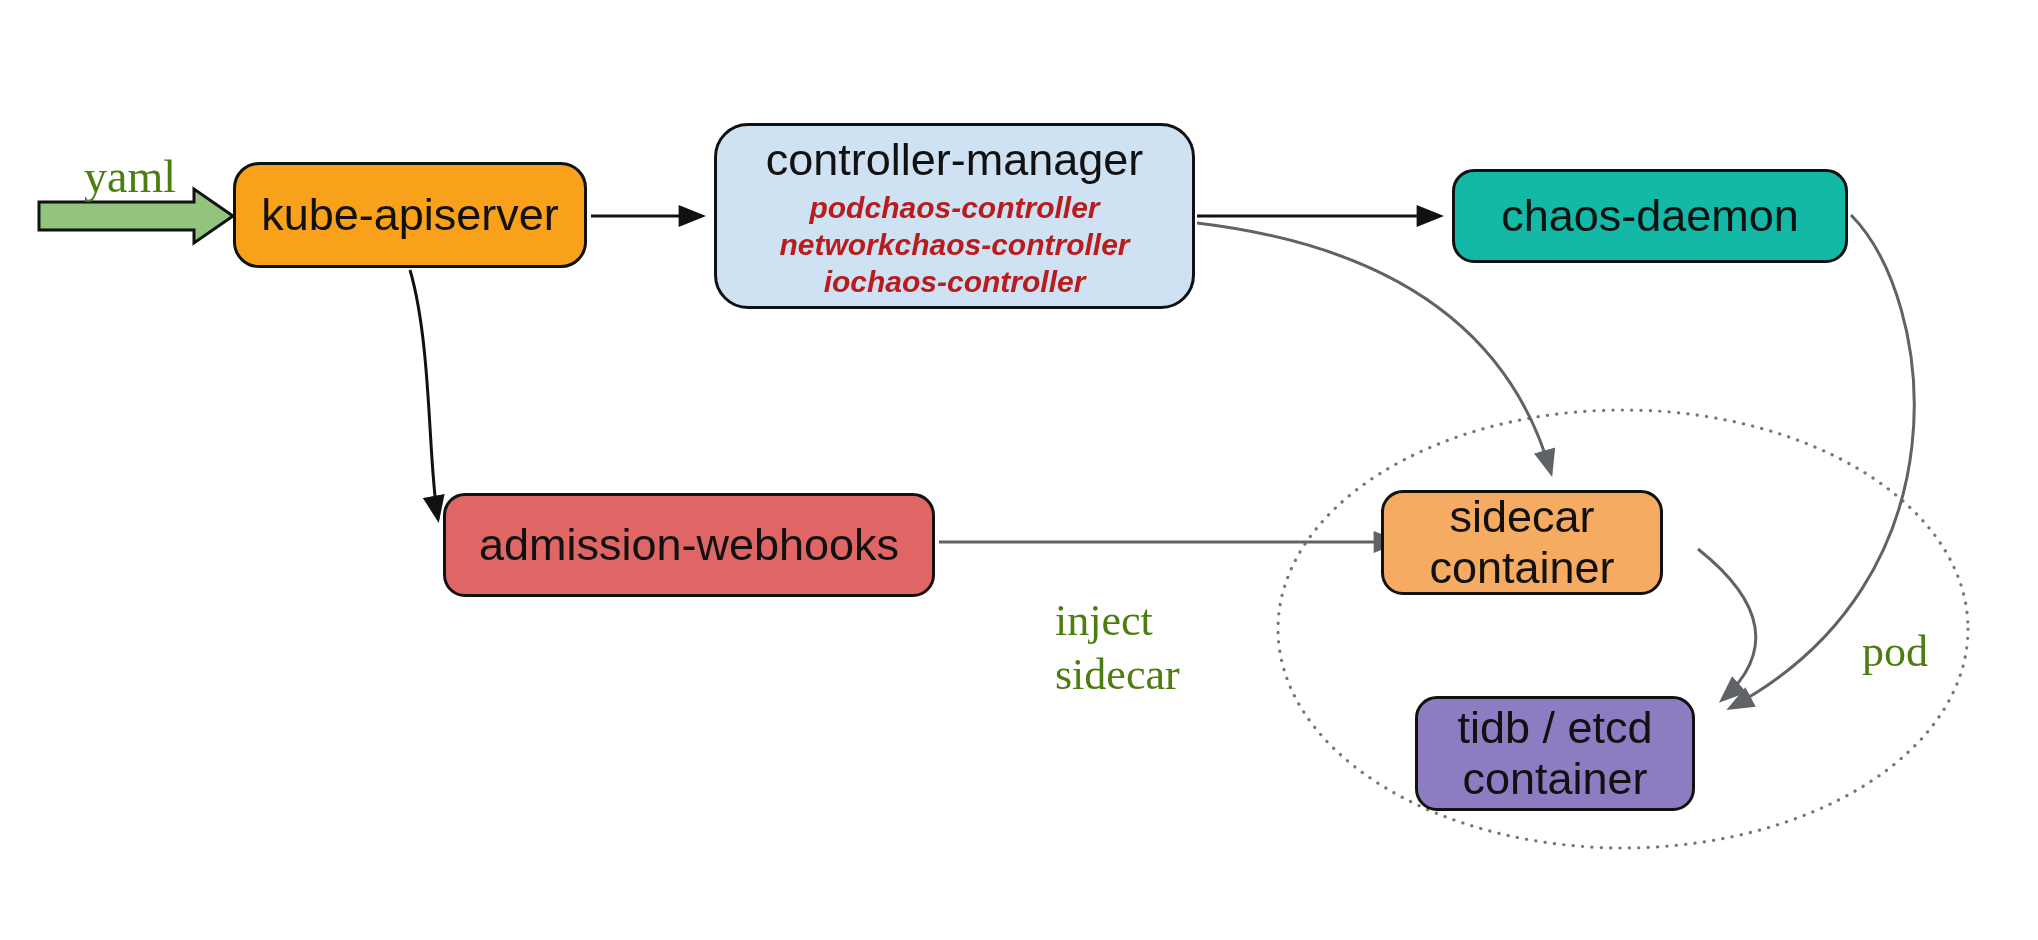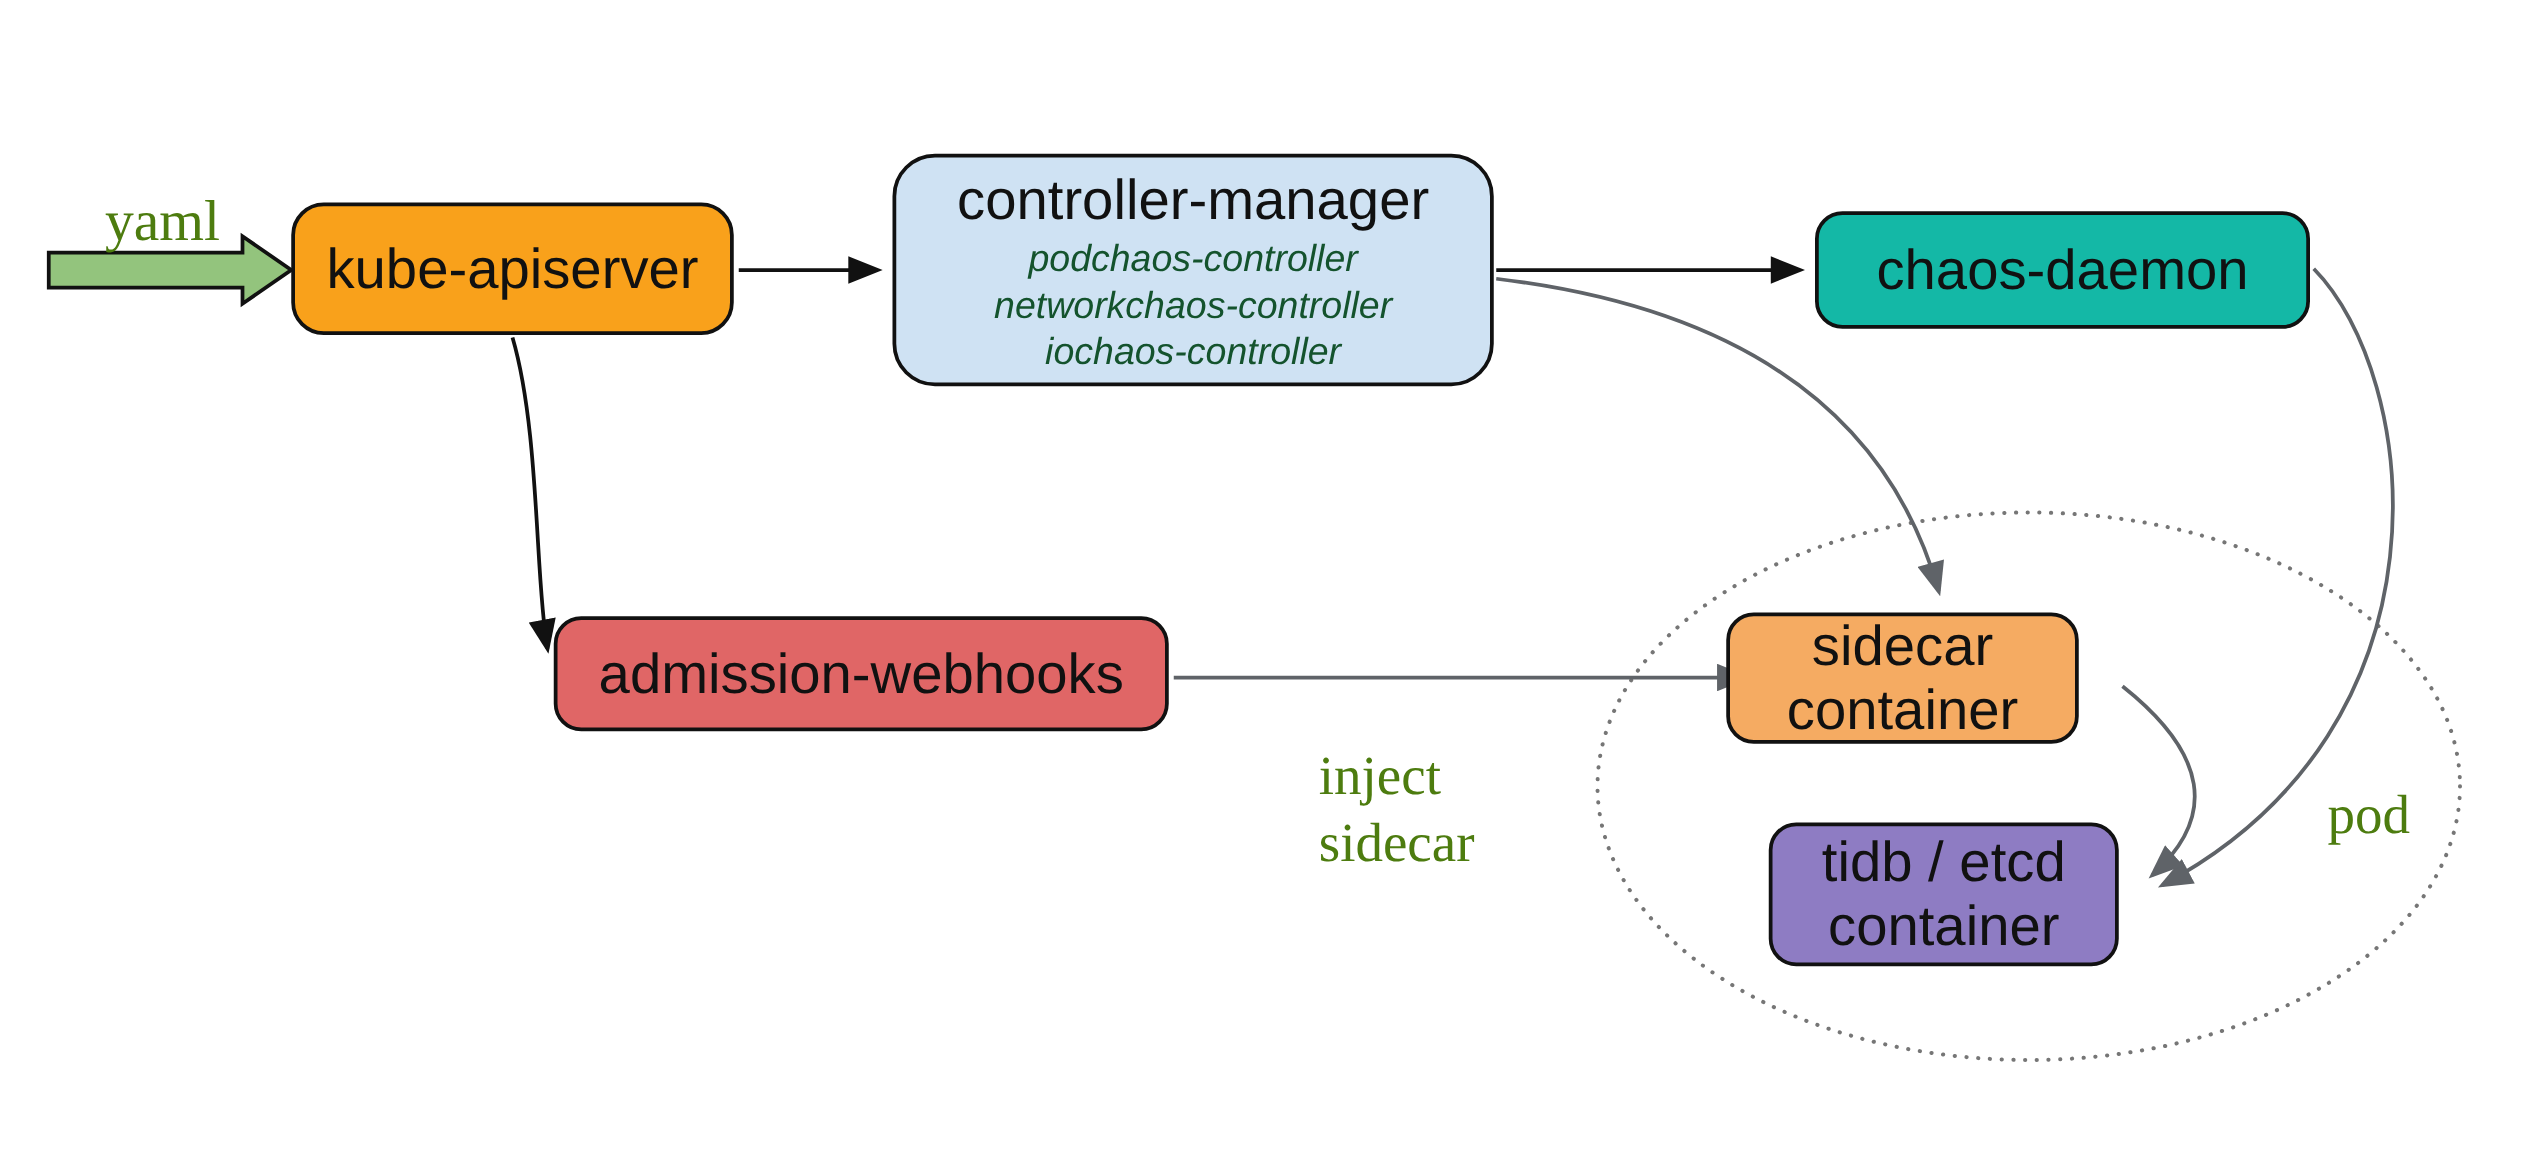--- a/index.html
+++ b/index.html
@@ -25,21 +25,21 @@
     border:3px solid #111;
     display:flex;align-items:center;justify-content:center;
     flex-direction:column;
     text-align:center;
     font-size:45px;line-height:1.12;
     color:#111;
   }
   .node-kube{left:233px;top:162px;width:354px;height:106px;border-radius:26px;}
   .node-controller{left:714px;top:123px;width:481px;height:186px;border-radius:34px;padding-top:3px;}
   .node-chaos{left:1452px;top:169px;width:396px;height:94px;border-radius:22px;}
-  .node-admission{left:443px;top:493px;width:492px;height:92px;border-radius:22px;}
+  .node-admission{left:443px;top:493px;width:492px;height:104px;border-radius:22px;}
   .node-sidecar{left:1381px;top:490px;width:282px;height:105px;border-radius:22px;}
   .node-tidb{left:1415px;top:658px;width:280px;height:115px;border-radius:22px;}
   .controller-title{font-size:45px;line-height:1.1;}
   .controller-subs{font-size:30px;line-height:37px;font-style:italic;margin-top:4px;}
   .float-label{position:absolute;color:#4d7c0f;font-family:Liberation Serif, serif;}
   .yaml-label{left:50px;top:150px;width:160px;text-align:center;font-size:46px;}
   .inject-label{left:1055px;top:594px;width:190px;font-size:44px;line-height:1.22;text-align:left;}
   .pod-label{left:1845px;top:626px;width:100px;text-align:center;font-size:44px;}
 </style>
 </head>
@@ -75,40 +75,40 @@
 
     <path class="edge edge-gray" d="M 1698,549 Q 1800,630 1722,700" marker-end="url(#ah-gray)"></path>
   </svg>
 
   <div class="node node-kube" style="background-color: rgb(249, 161, 27); justify-content: center;">
     <span>kube-apiserver</span>
   </div>
 
   <div class="node node-controller" style="background-color: rgb(207, 226, 243);">
     <div class="controller-title">controller-manager</div>
-    <div class="controller-subs" style="color: #14532d;">
+    <div class="controller-subs" style="color: #b91c1c; font-weight: bold;">
       <div>podchaos-controller</div>
       <div>networkchaos-controller</div>
       <div>iochaos-controller</div>
     </div>
   </div>
 
   <div class="node node-chaos" style="background-color: #14b8a6;">
     <span>chaos-daemon</span>
   </div>
 
   <div class="node node-admission" style="background-color: rgb(224, 102, 102);">
     <span>admission-webhooks</span>
   </div>
 
   <div class="node node-sidecar" style="background-color: rgb(245, 171, 98);">
     <span>sidecar container</span>
   </div>
 
-  <div class="node node-tidb" style="background-color: rgb(142, 124, 195);">
+  <div class="node node-tidb" style="background-color: rgb(142, 124, 195); margin-top: 38px;">
     <span>tidb / etcd container</span>
   </div>
 
   <div class="float-label yaml-label">yaml</div>
 
   <div class="float-label inject-label">inject sidecar</div>
 
   <div class="float-label pod-label">pod</div>
 
 </div>

